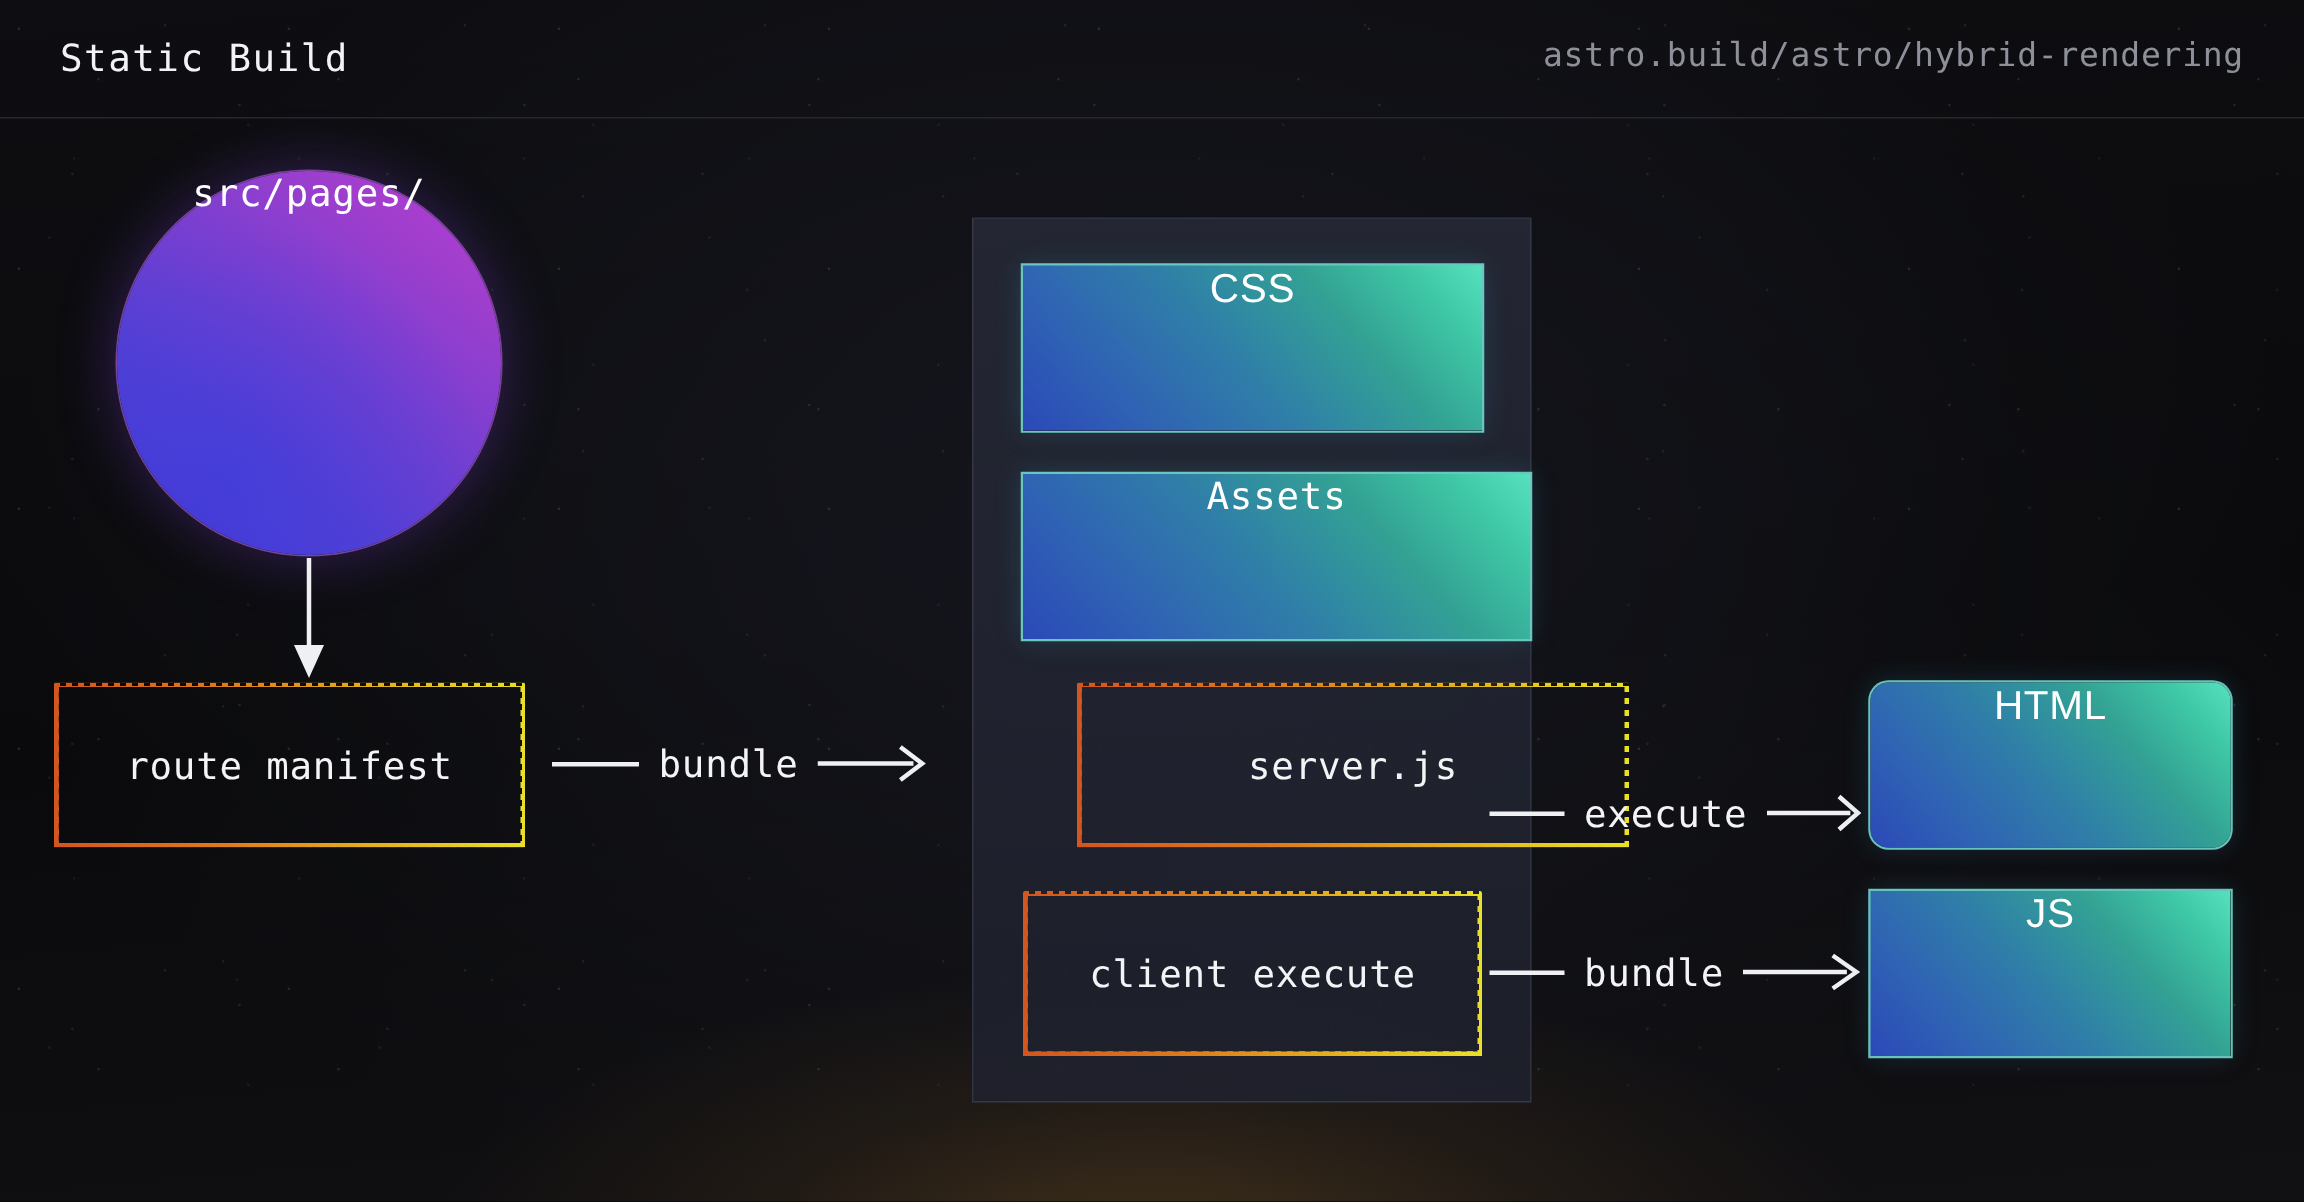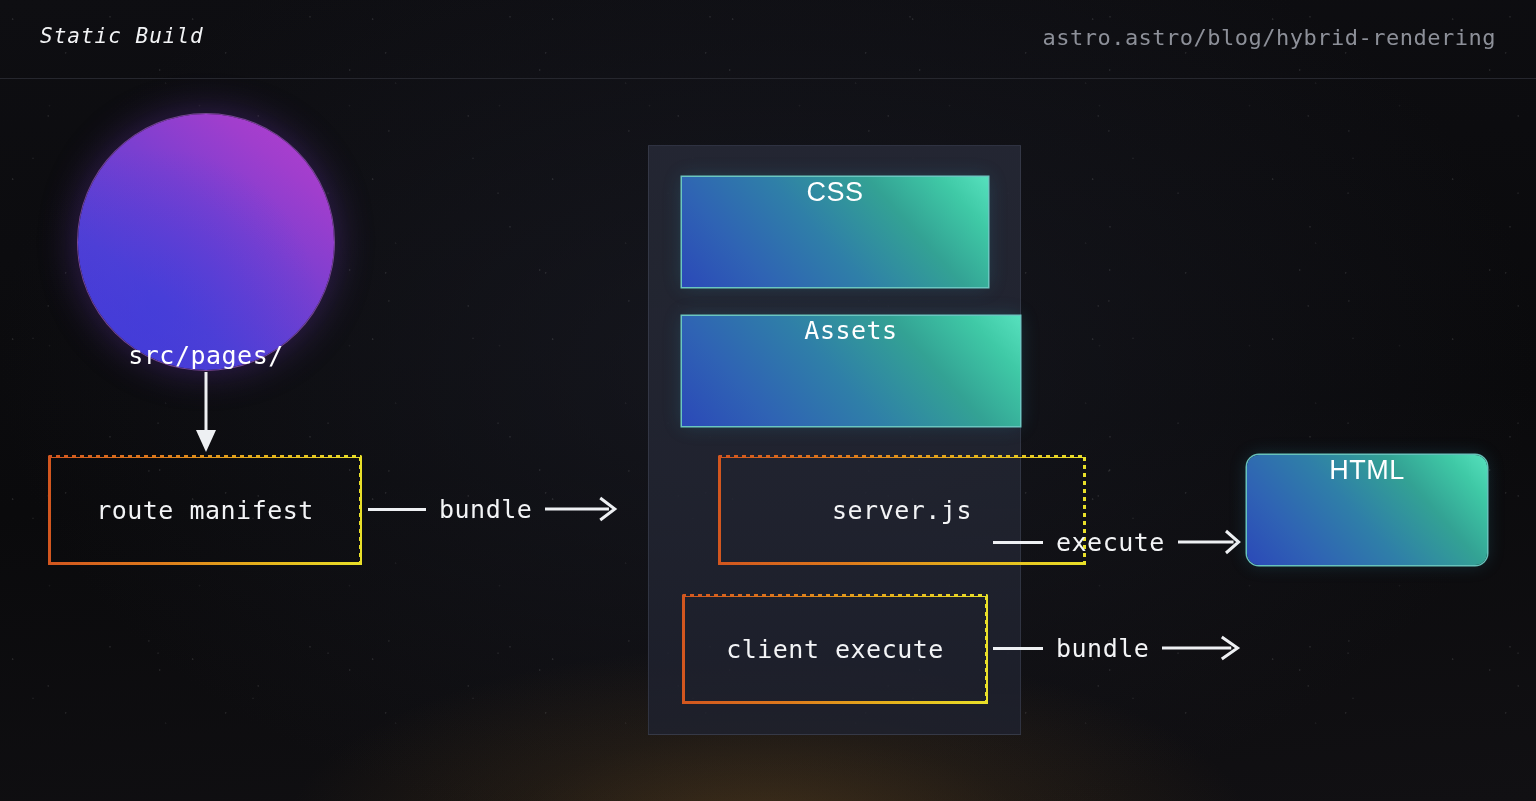--- a/index.html
+++ b/index.html
@@ -52,25 +52,24 @@
     top: 0; left: 0;
     width: 1536px;
     height: 79px;
     border-bottom: 1px solid #26272e;
     z-index: 5;
   }
   #header-title {
     position: absolute;
     left: 40px;
     top: 24px;
-    font-size: 21px;
+    font-size: 25px;
     letter-spacing: 1px;
     color: #f2f3f5;
     white-space: nowrap;
-    font-style: italic;
   }
   #header-url {
     position: absolute;
     right: 40px;
     top: 25px;
     font-size: 22px;
     letter-spacing: 0.5px;
     color: #8d9099;
     white-space: nowrap;
   }
@@ -83,21 +82,21 @@
     width: 256px;
     height: 256px;
     border-radius: 50%;
     background:
       radial-gradient(circle at 30% 78%, rgba(60,60,220,0.55) 0%, rgba(0,0,0,0) 62%),
       linear-gradient(38deg, #4338d6 0%, #5340d4 30%, #7b3fd0 58%, #a03ecd 80%, #b83fd0 100%);
     box-shadow:
       0 0 0 1px rgba(190,110,230,0.55),
       0 0 38px rgba(120,60,210,0.38);
     display: flex;
-    align-items: flex-end;
+    align-items: flex-start;
     justify-content: center;
     z-index: 4;
   }
   #source-circle-label {
     font-size: 25px;
     color: #ffffff;
     letter-spacing: 0.5px;
   }
 
   
@@ -149,21 +148,21 @@
     pointer-events: none;
   }
   .dotted-box-label {
     font-size: 25px;
     color: #f3f4f6;
     letter-spacing: 0.5px;
     position: relative;
     z-index: 2;
   }
 
-  #box-route-manifest { left: 48px;  top: 455px; width: 314px; height: 110px; }
+  #box-route-manifest { left: 36px;  top: 455px; width: 314px; height: 110px; }
   #box-server-js      { left: 682px; top: 455px; width: 368px; height: 110px; margin-left: 36px; }
   #box-client-manifest{ left: 682px; top: 594px; width: 306px; height: 110px; }
 
   
   #center-panel {
     position: absolute;
     left: 648px;
     top: 145px;
     width: 373px;
     height: 590px;
@@ -225,21 +224,21 @@
   #arrow-execute .seg-left       { width: 50px; }
   #arrow-bundle-client .seg-left { width: 50px; }
 </style>
 </head>
 <body>
 
 <div id="stage">
 
   <div id="header">
     <div id="header-title">Static Build</div>
-    <div id="header-url">astro.astro/blog/hybrid-rendering</div>
+    <div id="header-url">astro.build/astro/hybrid-rendering</div>
   </div>
 
   <div id="center-panel"></div>
 
   <div id="source-circle">
     <span id="source-circle-label">src/pages/</span>
   </div>
 
   <div id="vertical-arrow">
     <svg width="32" height="82" viewBox="0 0 32 82">
@@ -298,15 +297,18 @@
         <line x1="0" y1="20" x2="88" y2="20" stroke="#eef0f3" stroke-width="3" vector-effect="non-scaling-stroke"></line>
         <polyline points="76,9 96,20 76,31" fill="none" stroke="#eef0f3" stroke-width="3" vector-effect="non-scaling-stroke"></polyline>
       </svg>
     </div>
   </div>
 
   <div id="box-html" class="grad-box">
     <span class="grad-box-label sans">HTML</span>
   </div>
 
+  <div id="box-js" class="grad-box">
+    <span class="grad-box-label sans">JS</span>
+  </div>
 
   <div id="noise"></div>
 </div>
 
 </body></html>

